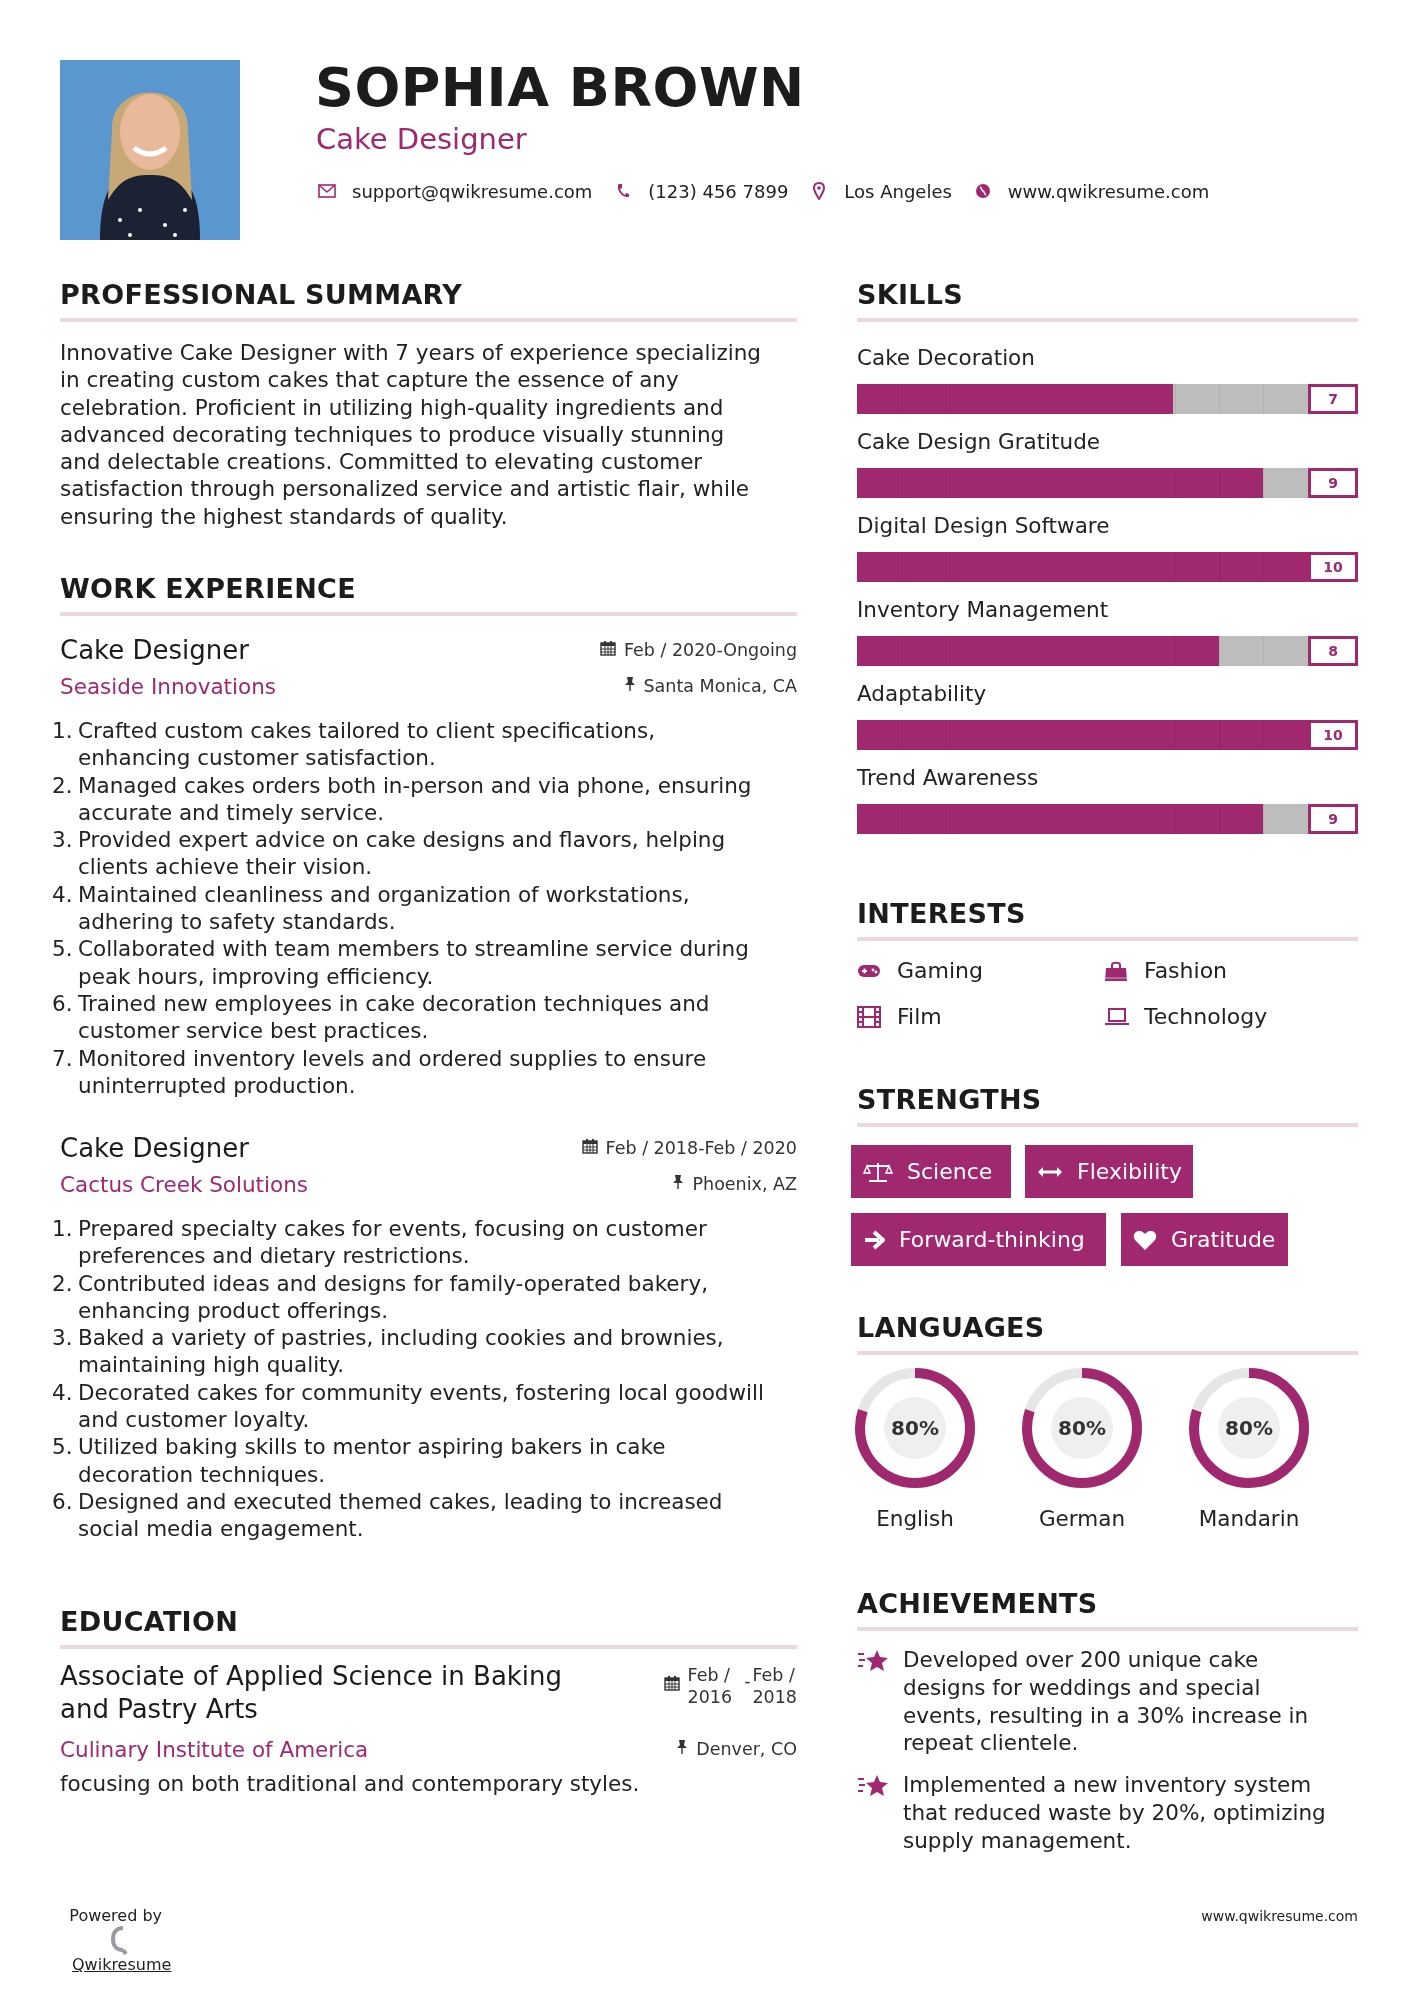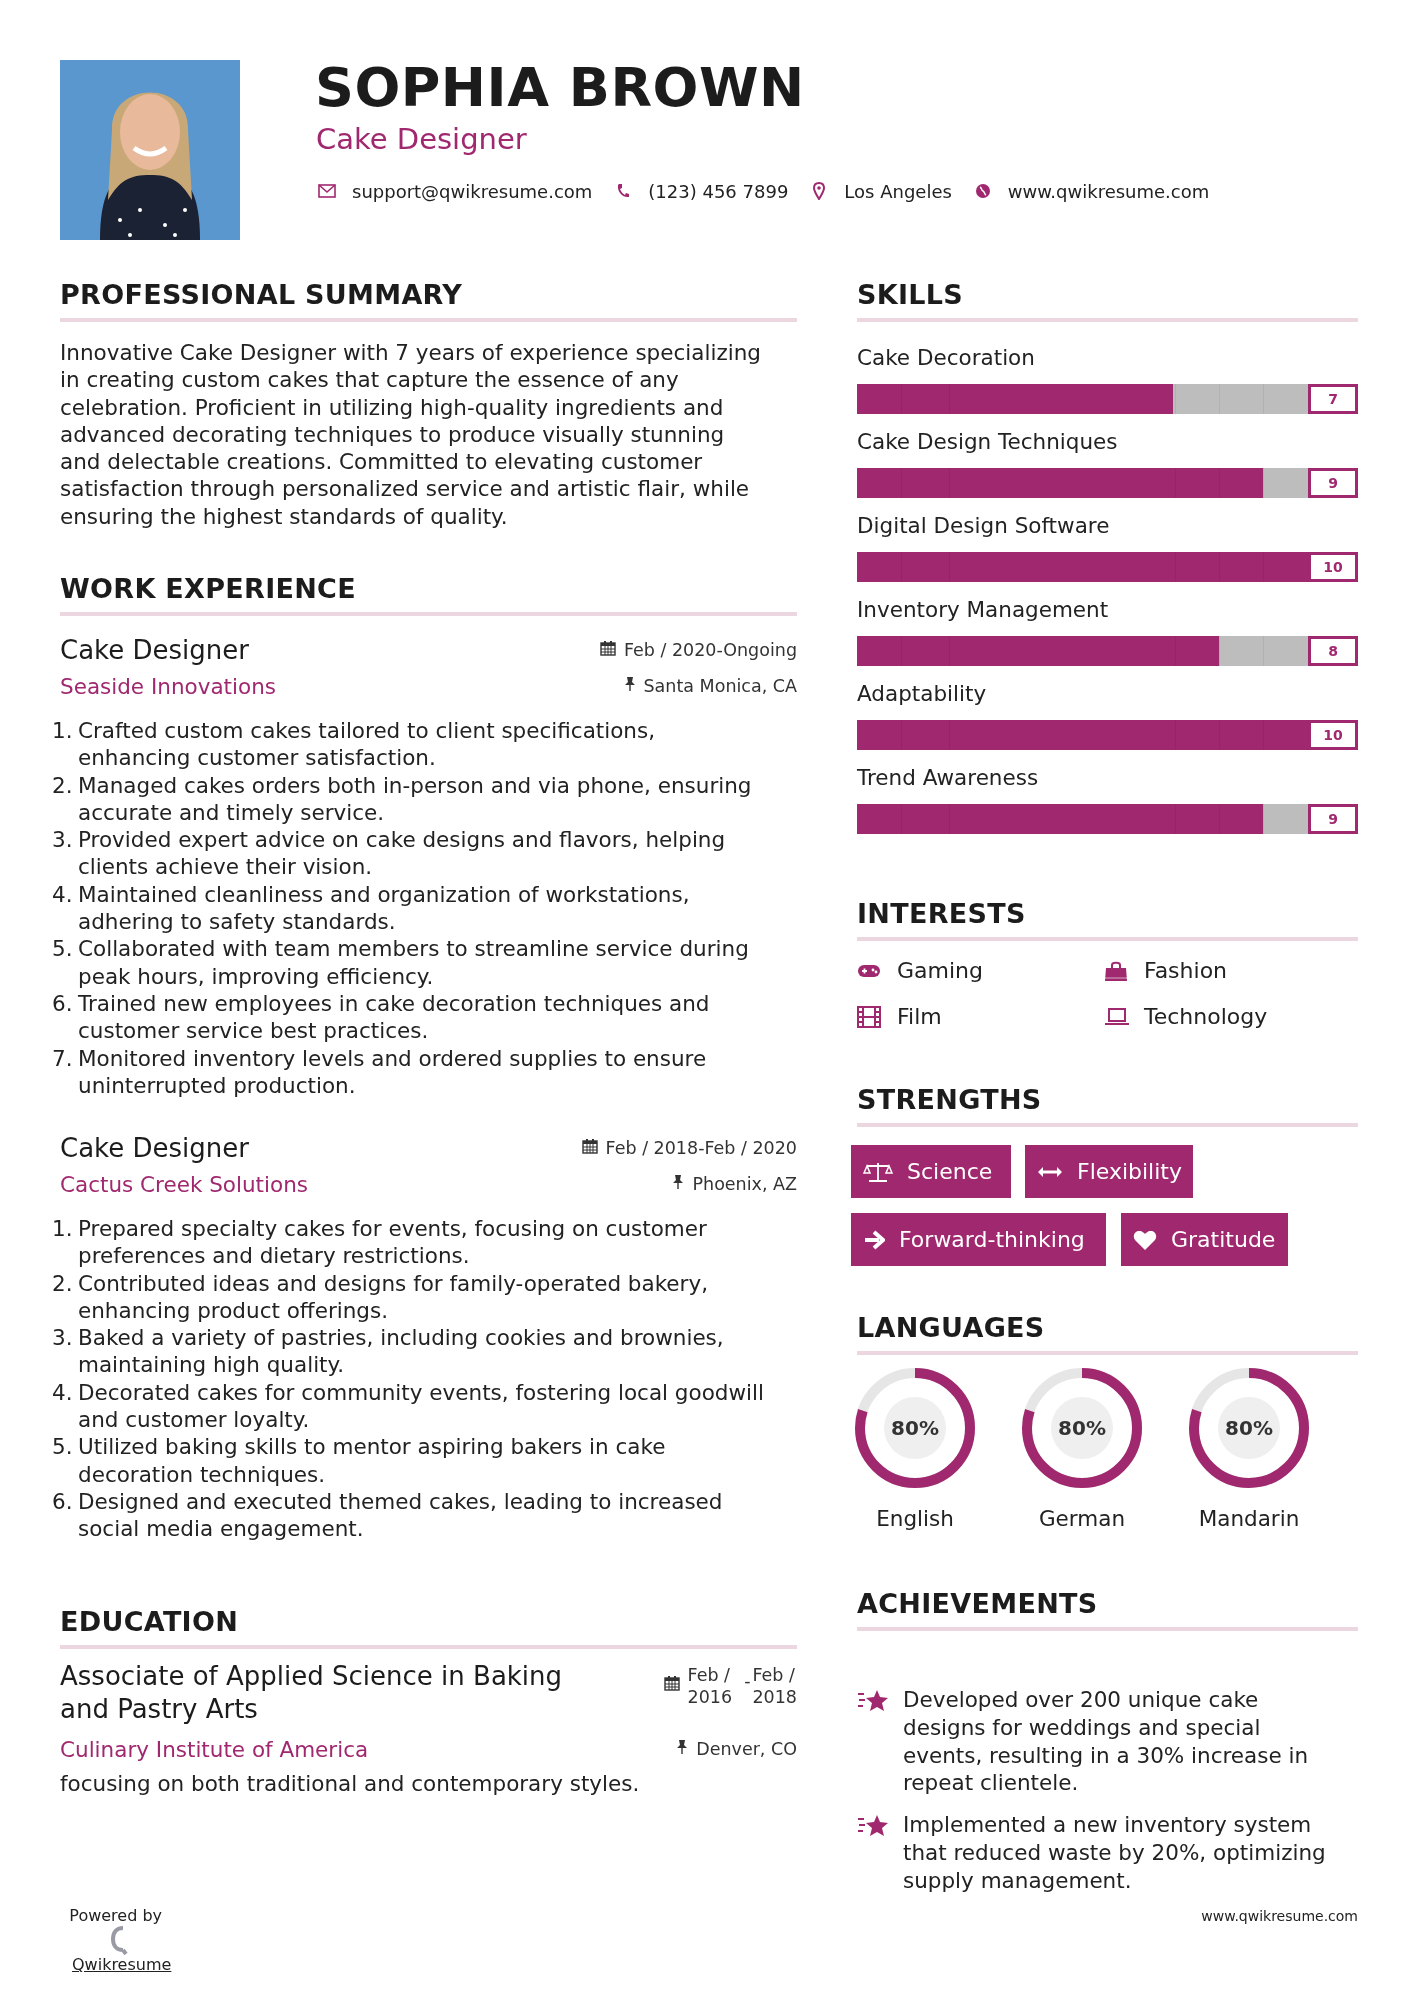--- a/index.html
+++ b/index.html
@@ -38,21 +38,21 @@
   .interest { display: flex; align-items: center; font-size: 22px; color: #222; white-space: nowrap; }
   .interest .ii { width: 26px; color: #a0286f; margin-right: 14px; display: inline-flex; align-items: center; }
 
   .badge { display: inline-flex; align-items: center; background: #a0286f; color: #fff; font-size: 22px; height: 53px; padding: 0 12px; white-space: nowrap; }
   .badge .bi { margin-right: 14px; display: inline-flex; align-items: center; }
 
   .lang { text-align: center; width: 140px; }
   .lang-label { font-size: 21.5px; color: #222; margin-top: 6px; }
   .ring-text { font-size: 20px; font-weight: bold; fill: #333; }
 
-  .ach { display: flex; align-items: flex-start; margin-top: 40px; }
+  .ach { display: flex; align-items: flex-start; }
   .ach .ai { width: 46px; flex: none; padding-top: 2px; }
   .ach .at { font-size: 21.5px; line-height: 27.8px; color: #222; }
 
   .footer-l { left: 60px; top: 1906px; display: flex; align-items: center; font-size: 16px; color: #222; flex-direction: column; }
   .footer-r { right: 49px; top: 1908px; font-size: 14px; color: #222; }
   .footer-link { text-decoration: underline; margin-left: 12px; }
 </style>
 </head>
 <body>
 
@@ -321,21 +321,21 @@
         <div class="skill-fill" style="width: 316px;"></div>
         <div class="skill-seg" style="left: 44px;"></div>
         <div class="skill-seg" style="left: 92px;"></div>
         <div class="skill-seg" style="left: 318px;"></div>
         <div class="skill-seg" style="left: 362px;"></div>
         <div class="skill-seg" style="left: 406px;"></div>
         <div class="skill-val">7</div>
       </div>
     </div>
     <div style="margin-bottom: 14px;">
-      <div class="skill-label" style="height: 30px; line-height: 28px;">Cake Design Techniques</div>
+      <div class="skill-label" style="height: 30px; line-height: 28px;">Cake Design Gratitude</div>
       <div class="skill-bar" style="margin-top: 10px;">
         <div class="skill-fill" style="width: 406px;"></div>
         <div class="skill-seg" style="left: 44px;"></div>
         <div class="skill-seg" style="left: 92px;"></div>
         <div class="skill-seg" style="left: 318px;"></div>
         <div class="skill-seg" style="left: 362px;"></div>
         <div class="skill-seg" style="left: 406px;"></div>
         <div class="skill-val">9</div>
       </div>
     </div>

